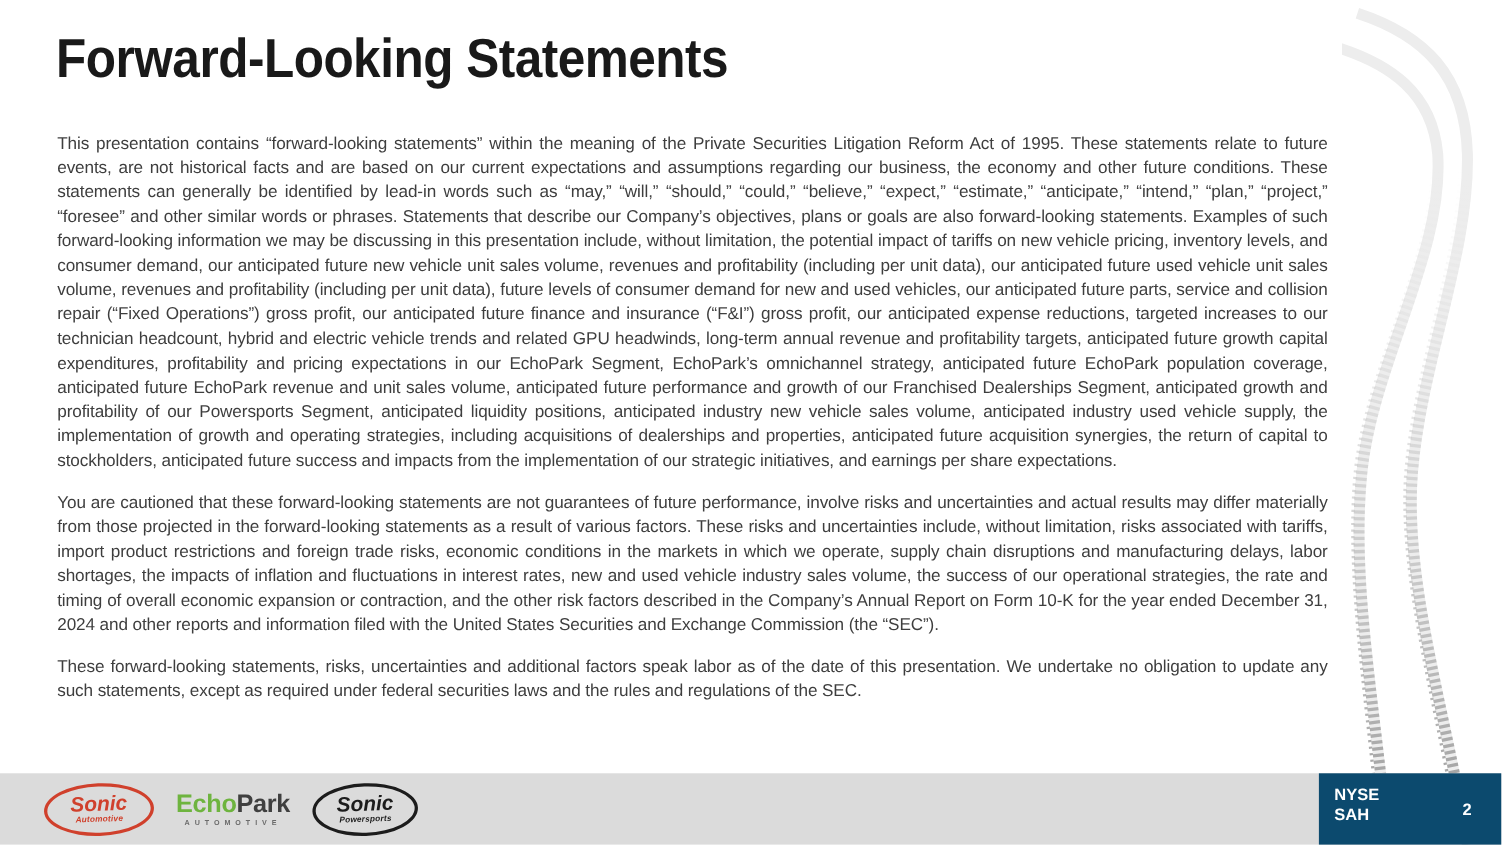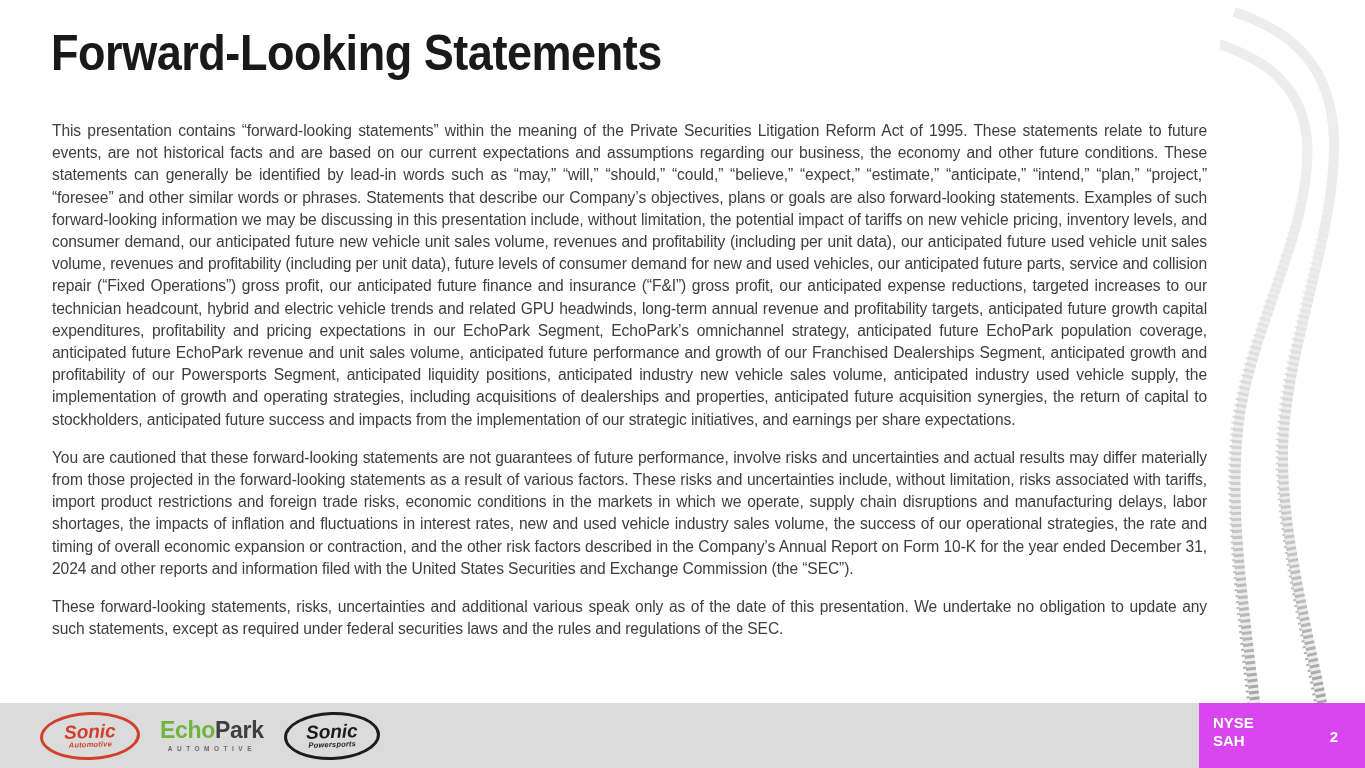--- a/index.html
+++ b/index.html
@@ -54,21 +54,21 @@
   }
 
   .logo-echopark{display:flex;flex-direction:column;align-items:center;margin-top:-2px;}
   .echopark-word{font-size:23px;font-weight:600;line-height:24px;letter-spacing:-0.3px;}
   .echopark-word .echo{color:#6eb43f;}
   .echopark-word .park{color:#3f3f3f;}
   .echopark-sub{font-size:6.5px;letter-spacing:4.5px;color:#6b6b6b;margin-top:3px;font-weight:bold;}
 
   
   .ticker-box{
-    position:absolute;right:0;bottom:0;width:166px;height:65px;background:#d946ef;
+    position:absolute;right:0;bottom:0;width:166px;height:65px;background:#0c4a6e;
     z-index:3;color:#ffffff;box-sizing:border-box;
   }
   .ticker-lines{
     position:absolute;left:14px;top:11px;font-weight:bold;font-size:15px;line-height:18px;
   }
   .page-num{
     position:absolute;right:27px;top:50%;transform:translateY(-50%);
     font-weight:bold;font-size:15px;
   }
 </style>
@@ -93,21 +93,21 @@
     <path d="M 14,12 C 75,32 112,68 114,140 C 116,230 72,330 64,430 C 56,532 96,652 114,768" fill="none" stroke="#ededed" stroke-width="10"></path>
     <path d="M 14,12 C 75,32 112,68 114,140 C 116,230 72,330 64,430 C 56,532 96,652 114,768" fill="none" stroke="url(#treadFade)" stroke-width="10" stroke-dasharray="3 3"></path>
     <path d="M 18,22 C 72,42 105,74 107,142 C 109,230 66,332 58,430 C 51,530 90,654 107,768" fill="none" stroke="url(#treadFade)" stroke-width="3" stroke-dasharray="2 4"></path>
   </svg>
 
   <h1 class="title">Forward-Looking Statements</h1>
 
   <div class="content">
     <p>This presentation contains “forward-looking statements” within the meaning of the Private Securities Litigation Reform Act of 1995.  These statements relate to future events, are not historical facts and are based on our current expectations and assumptions regarding our business, the economy and other future conditions.  These statements can generally be identified by lead-in words such as “may,” “will,” “should,” “could,” “believe,” “expect,” “estimate,” “anticipate,” “intend,” “plan,” “project,” “foresee” and other similar words or phrases.  Statements that describe our Company’s objectives, plans or goals are also forward-looking statements.  Examples of such forward-looking information we may be discussing in this presentation include, without limitation, the potential impact of tariffs on new vehicle pricing, inventory levels, and consumer demand, our anticipated future new vehicle unit sales volume, revenues and profitability (including per unit data), our anticipated future used vehicle unit sales volume, revenues and profitability (including per unit data), future levels of consumer demand for new and used vehicles, our anticipated future parts, service and collision repair (“Fixed Operations”) gross profit, our anticipated future finance and insurance (“F&amp;I”) gross profit, our anticipated expense reductions, targeted increases to our technician headcount, hybrid and electric vehicle trends and related GPU headwinds, long-term annual revenue and profitability targets, anticipated future growth capital expenditures, profitability and pricing expectations in our EchoPark Segment, EchoPark’s omnichannel strategy, anticipated future EchoPark population coverage, anticipated future EchoPark revenue and unit sales volume, anticipated future performance and growth of our Franchised Dealerships Segment, anticipated growth and profitability of our Powersports Segment, anticipated liquidity positions, anticipated industry new vehicle sales volume, anticipated industry used vehicle supply, the implementation of growth and operating strategies, including acquisitions of dealerships and properties, anticipated future acquisition synergies, the return of capital to stockholders, anticipated future success and impacts from the implementation of our strategic initiatives, and earnings per share expectations.</p>
     <p>You are cautioned that these forward-looking statements are not guarantees of future performance, involve risks and uncertainties and actual results may differ materially from those projected in the forward-looking statements as a result of various factors.  These risks and uncertainties include, without limitation, risks associated with tariffs, import product restrictions and foreign trade risks, economic conditions in the markets in which we operate, supply chain disruptions and manufacturing delays, labor shortages, the impacts of inflation and fluctuations in interest rates, new and used vehicle industry sales volume, the success of our operational strategies, the rate and timing of overall economic expansion or contraction, and the other risk factors described in the Company’s Annual Report on Form 10-K for the year ended December 31, 2024 and other reports and information filed with the United States Securities and Exchange Commission (the “SEC”).</p>
-    <p>These forward-looking statements, risks, uncertainties and additional various speak only as of the date of this presentation.  We undertake no obligation to update any such statements, except as required under federal securities laws and the rules and regulations of the SEC.</p>
+    <p>These forward-looking statements, risks, uncertainties and additional factors speak labor as of the date of this presentation.  We undertake no obligation to update any such statements, except as required under federal securities laws and the rules and regulations of the SEC.</p>
   </div>
 
   <div class="footer">
     <div class="logos">
 
       <div class="oval-logo logo-sonic-auto">
         <span class="oval-name">Sonic</span>
         <span class="oval-sub">Automotive</span>
       </div>
 

